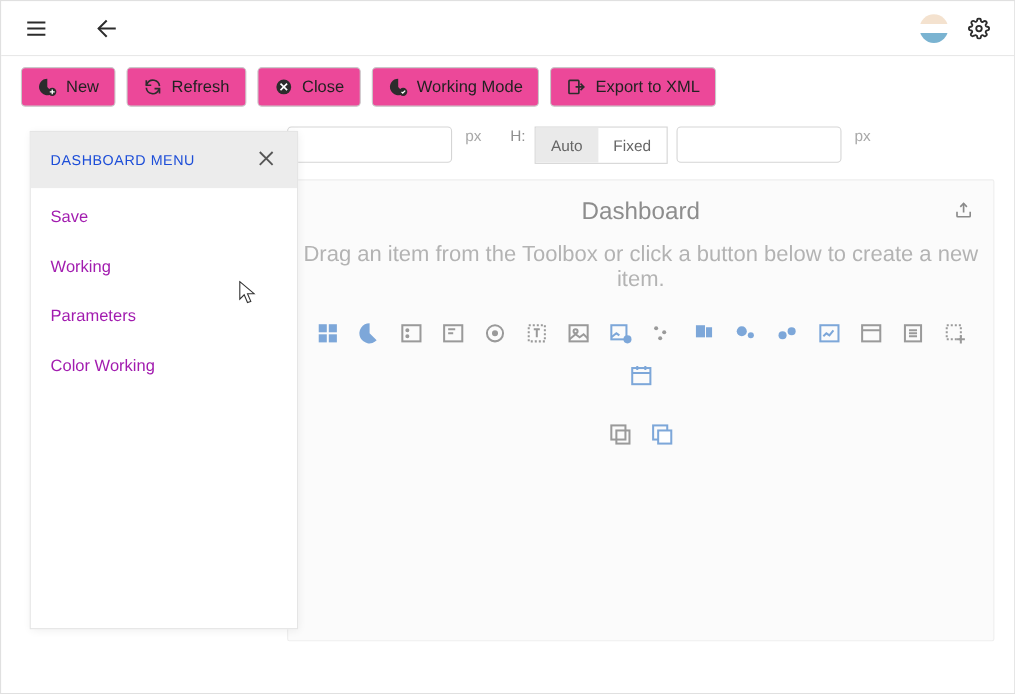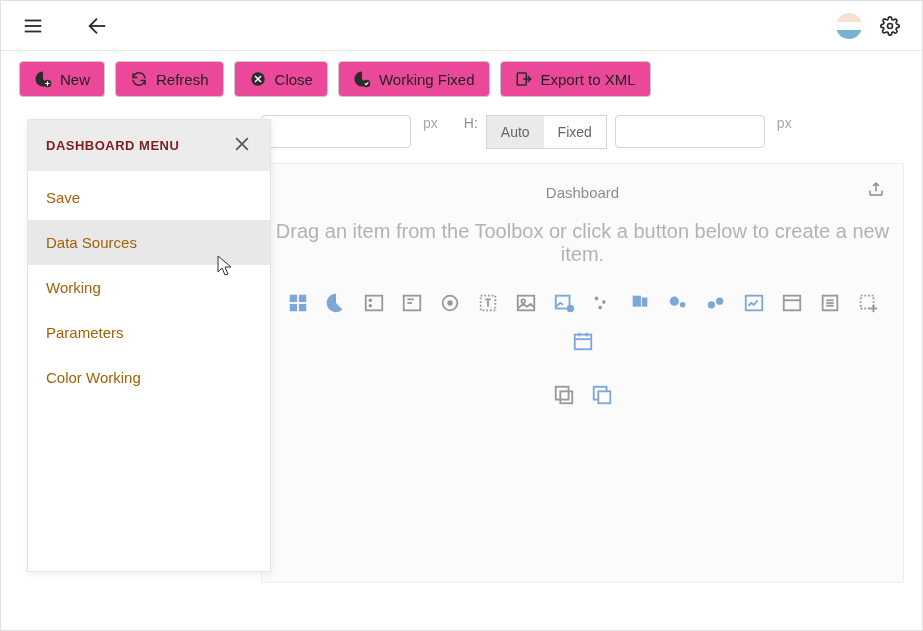--- a/index.html
+++ b/index.html
@@ -12,30 +12,30 @@
     .tbtn{border:1px solid #c9c9c9;border-radius:4px;padding:8px 14px;display:flex;align-items:center;gap:8px;cursor:pointer;background:#ec4899;color:#222;font-size:15px}
     .tbtn svg{width:18px;height:18px}
     .size-row{display:flex;align-items:flex-start;gap:8px;padding:8px 18px 0 260px;color:#8f8f8f}
     .size-label{width:20px;text-align:right}
     .size-unit{color:#a9a9a9;margin-left:4px}
     .seg{display:flex;border:1px solid #d5d5d5;border-radius:0;overflow:hidden}
     .seg .opt{padding:8px 14px;cursor:pointer;color:#666}
     .seg .opt.sel{background:#eaeaea}
     .num-input{border:1px solid #d5d5d5;border-radius:4px;padding:8px;width:150px;color:#999}
     .canvas{margin:14px 18px 18px 260px;background:#fbfbfb;border:1px solid #eee;border-radius:2px;height:420px;position:relative;overflow:hidden}
-    .canvas-hdr{display:flex;align-items:center;justify-content:center;height:56px;position:relative;color:#8d8d8d;font-size:15px}
+    .canvas-hdr{display:flex;align-items:center;justify-content:center;height:56px;position:relative;color:#8d8d8d;font-size:22px}
     .export-icon{position:absolute;right:18px;top:16px;color:#8a8a8a;cursor:pointer}
     .placeholder{text-align:center;color:#b3b3b3;font-size:20px}
     .tool-grid{display:flex;flex-wrap:wrap;justify-content:center;gap:16px;margin:26px auto 0;max-width:600px;color:#9a9a9a}
     .tool{width:22px;height:22px;cursor:pointer;display:flex;align-items:center;justify-content:center}
     .tool.blue{color:#7da7d9}
     .menu-panel{position:absolute;left:26px;top:118px;width:244px;background:#fff;border:1px solid #e5e5e5;box-shadow:1px 2px 8px rgba(0,0,0,0.07)}
-    .menu-hdr{background:#ececec;padding:14px 18px;display:flex;align-items:center;justify-content:space-between;font-weight:700;letter-spacing:.5px;color:#7f1d1d;font-size:13px}
+    .menu-hdr{background:#ececec;padding:14px 18px;display:flex;align-items:center;justify-content:space-between;font-weight:400;letter-spacing:.5px;color:#1d4ed8;font-size:13px}
     .menu-hdr .x{cursor:pointer;color:#555}
-    .menu-item{padding:14px 18px;cursor:pointer;color:#a16207;font-size:15px}
+    .menu-item{padding:14px 18px;cursor:pointer;color:#a21caf;font-size:15px}
     .menu-item.hover{background:#e8e8e8}
     .cursor{position:absolute;left:216px;top:254px;pointer-events:none}
     .menu-body{padding:4px 0; min-height:400px}
   </style>
 </head>
 <body>
 
 <div class="topbar">
   <div class="icon-btn">
     <svg viewBox="0 0 24 24" width="22" height="22" stroke="currentColor" stroke-width="2" fill="none">
@@ -83,21 +83,21 @@
         <path d="M8 8l8 8M16 8l-8 8" stroke="#fff" stroke-width="2"></path>
       </svg>
     <span>Close</span>
   </div>
   <div class="tbtn">
     <svg viewBox="0 0 24 24">
         <path fill="#2c2c2c" d="M12 2a10 10 0 1 0 6.7 17.4L12 12z"></path>
         <circle cx="18" cy="18" r="5" fill="#2c2c2c"></circle>
         <polyline points="16 18 17.5 19.5 20.5 16.5" fill="none" stroke="#fff" stroke-width="1.6"></polyline>
       </svg>
-    <span>Working Fixed</span>
+    <span>Working Mode</span>
   </div>
   <div class="tbtn">
     <svg viewBox="0 0 24 24" fill="none" stroke="#2c2c2c" stroke-width="2">
         <rect x="3" y="4" width="12" height="16" rx="1"></rect>
         <path d="M11 12h10M17 8l4 4-4 4"></path>
       </svg>
     <span>Export to XML</span>
   </div>
 </div>
 
@@ -261,21 +261,20 @@
     <span>DASHBOARD MENU</span>
     <span class="x">
       <svg width="20" height="20" viewBox="0 0 24 24" stroke="currentColor" stroke-width="2" fill="none">
           <line x1="5" y1="5" x2="19" y2="19"></line>
           <line x1="19" y1="5" x2="5" y2="19"></line>
         </svg>
     </span>
   </div>
   <div class="menu-body">
     <div class="menu-item">Save</div>
-    <div class="menu-item hover">Data Sources</div>
     <div class="menu-item">Working</div>
     <div class="menu-item">Parameters</div>
     <div class="menu-item">Color Working</div>
   </div>
 </div>
 
 <svg class="cursor" width="18" height="22" viewBox="0 0 18 22">
     <path d="M1 1l0 16 4-4 3 7 3-1-3-7 6 0z" fill="#fff" stroke="#333" stroke-width="1"></path>
   </svg>
 

